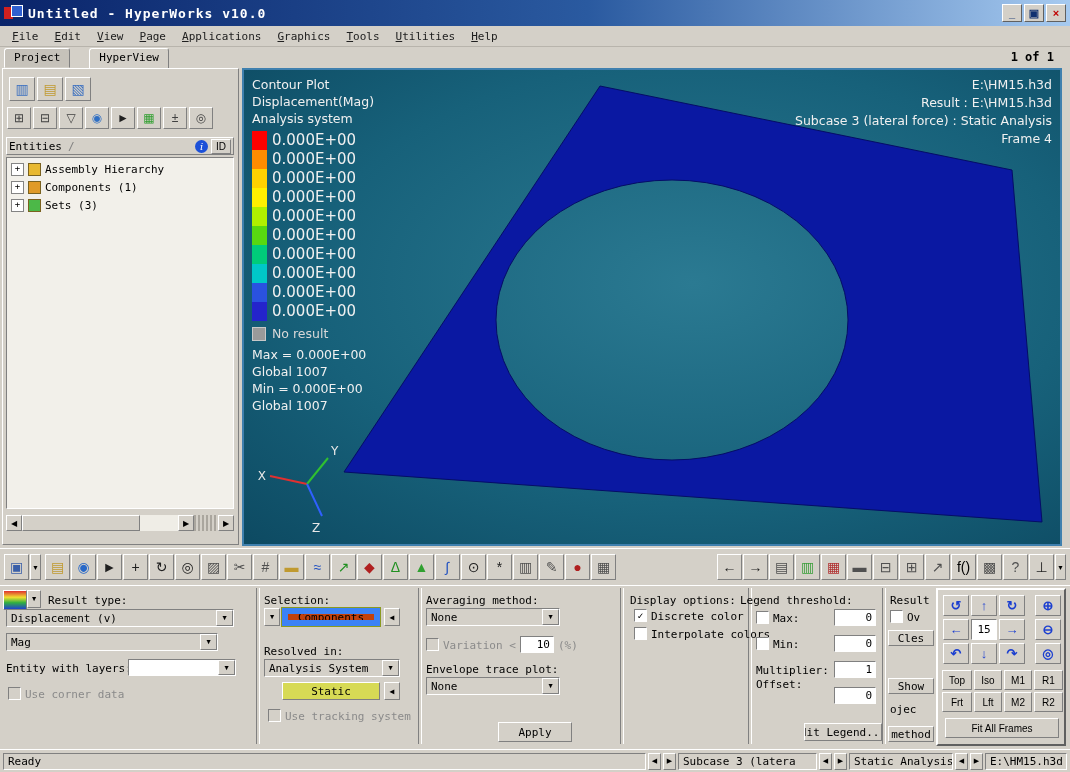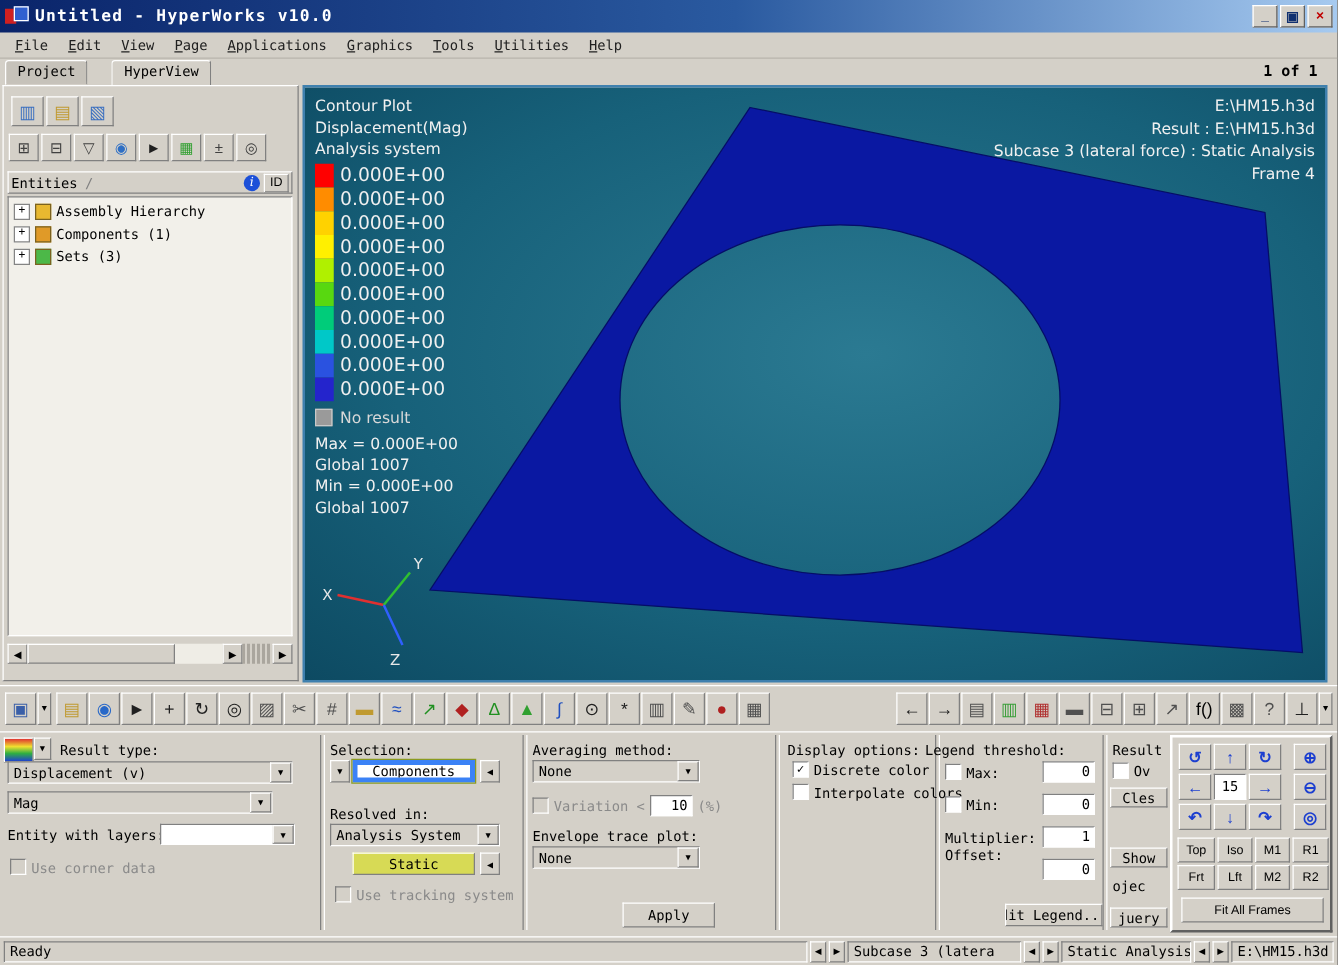--- a/index.html
+++ b/index.html
@@ -97,21 +97,21 @@
   .drop.white{background:#fff;}
   .cb{position:absolute;width:11px;height:11px;background:#fff;
     border:1px solid;border-color:#808080 #fff #fff #808080;font-size:10px;line-height:11px;
     text-align:center;box-sizing:content-box;}
   .cb.gray{background:#d4d0c8;}
   .fld{position:absolute;background:#fff;border:1px solid;border-color:#808080 #fff #fff #808080;
     font-family:"DejaVu Sans Mono",monospace;font-size:11px;text-align:right;padding:0 3px;box-sizing:border-box;}
   .btn{position:absolute;display:flex;align-items:center;justify-content:center;
     background:#d4d0c8;border:1px solid;border-color:#fff #808080 #808080 #fff;
     font-family:"DejaVu Sans Mono",monospace;font-size:11px;padding:0;overflow:hidden;white-space:nowrap;}
-  .btn.cyanb{background:#ffffff;border:4px solid #3b82f6;outline:1px solid #8a9a20;}
+  .btn.cyanb{background:#c2410c;border:6px solid #3b82f6;outline:1px solid #8a9a20;}
   .btn.yellb{background:#d7da55;}
   .extb{font-size:8px;}
   .panel-ico{position:absolute;left:3px;top:4px;width:22px;height:18px;
     border:1px solid;border-color:#fff #808080 #808080 #fff;
     background:linear-gradient(180deg,#e03030 0%,#f0e030 35%,#30b040 65%,#2040d0 100%);}
   
   .vcp{position:absolute;left:936px;top:2px;width:130px;height:158px;background:#d4d0c8;
     border:2px solid;border-color:#fff #606060 #606060 #fff;box-sizing:border-box;}
   .nbtn{position:absolute;width:26px;height:21px;display:flex;align-items:center;justify-content:center;
     color:#1c3fd0;font-weight:bold;font-size:13px;background:#d4d0c8;
@@ -527,21 +527,21 @@
     <span class="lbl" style="left:756px;top:92px;">Offset:</span>
     <input class="fld" style="left: 834px; top: 101px; width: 42px; height: 17px;" value="0">
     <button class="btn" style="left:804px;top:137px;width:78px;height:18px;">dit Legend...</button>
 
     <span class="lbl" style="left:890px;top:8px;">Result</span>
     <span class="cb" style="left:890px;top:24px;"></span>
     <span class="lbl" style="left:907px;top:25px;">Ov</span>
     <button class="btn" style="left:888px;top:44px;width:46px;height:16px;">Cles</button>
     <button class="btn" style="left:888px;top:92px;width:46px;height:16px;">Show</button>
     <span class="lbl" style="left:890px;top:117px;">ojec</span>
-    <button class="btn" style="left:888px;top:140px;width:46px;height:16px;">juery</button>
+    <button class="btn" style="left:888px;top:140px;width:46px;height:16px;">method</button>
 
     <div class="vcp">
       <button class="nbtn" style="left:5px;top:5px;">↺</button>
       <button class="nbtn" style="left:33px;top:5px;">↑</button>
       <button class="nbtn" style="left:61px;top:5px;">↻</button>
       <button class="nbtn" style="left:97px;top:5px;">⊕</button>
       <button class="nbtn" style="left:5px;top:29px;">←</button>
       <input class="fld" style="left: 33px; top: 29px; width: 26px; height: 21px; text-align: center;" value="15">
       <button class="nbtn" style="left:61px;top:29px;">→</button>
       <button class="nbtn" style="left:97px;top:29px;">⊖</button>

